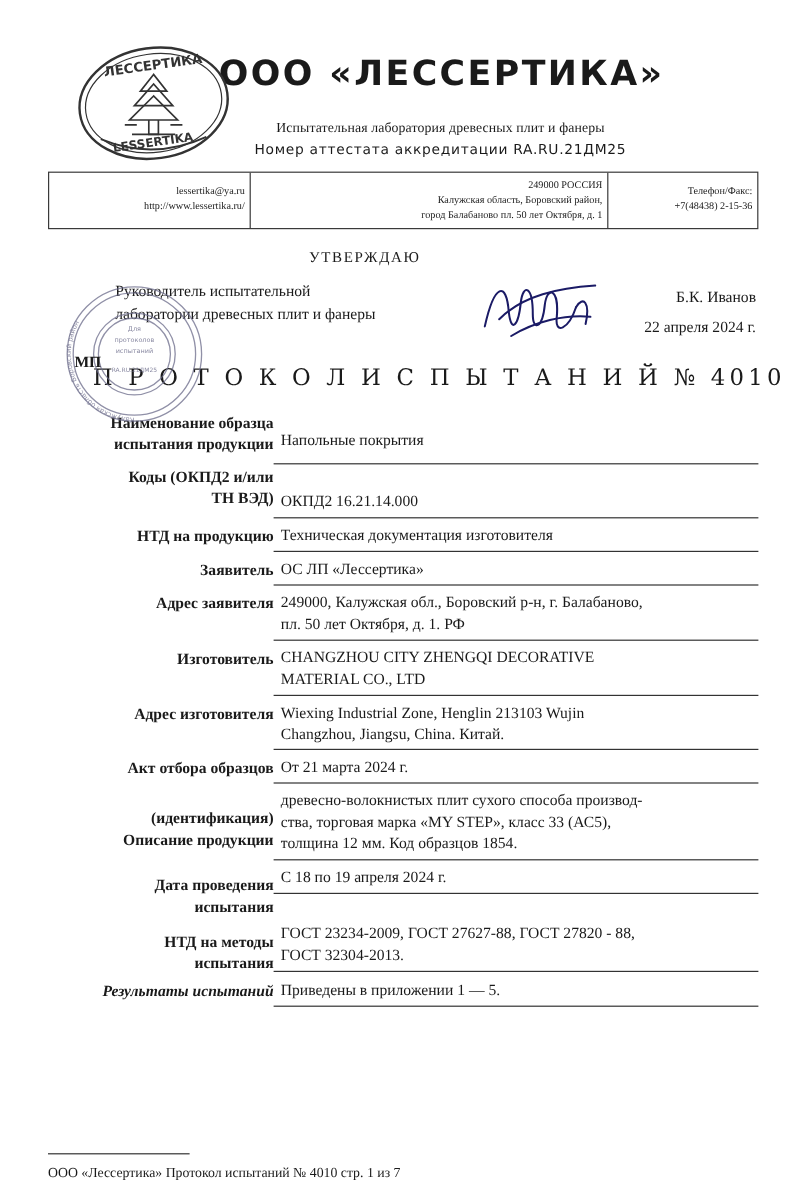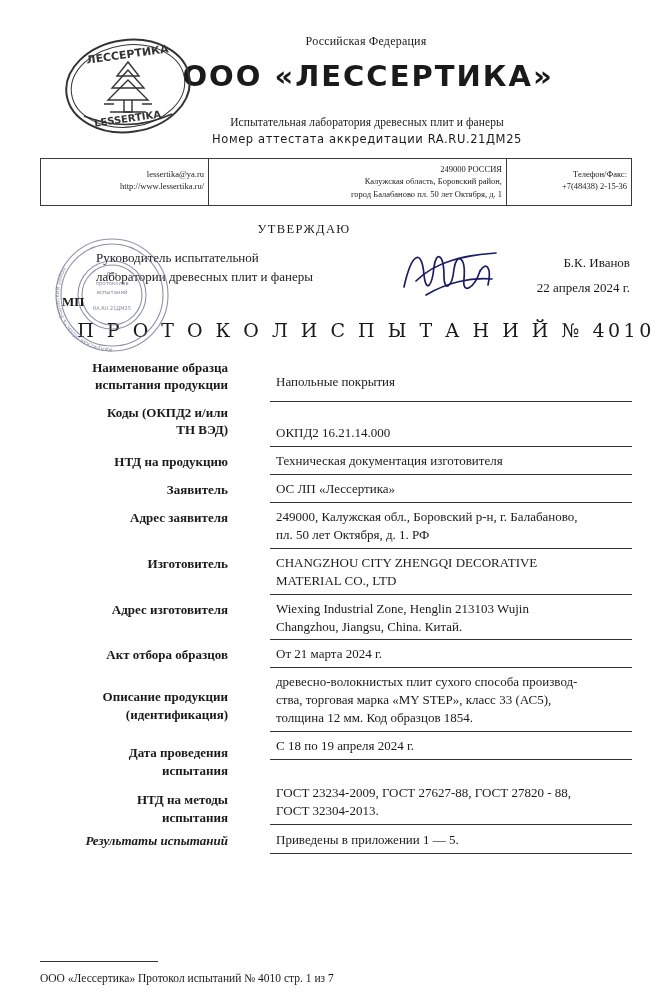--- a/index.html
+++ b/index.html
@@ -173,21 +173,20 @@
     text-align: right;
   }
   .fvalue {
     flex: 1;
     font-size: 13px;
     line-height: 1.38;
     padding: 3px 0 4px 6px;
     border-bottom: 1px solid #333;
     box-sizing: border-box;
     min-height: 24px;
-    margin-left: 42px;
   }
   .fvalue div { white-space: pre-wrap; }
 
   
   .r-name .flabel { padding-top: 0; }
   .r-name .fvalue { padding-top: 14px; padding-bottom: 10px;}
   .r-codes .flabel { padding-top: 0; }
   .r-codes .fvalue { padding-top: 20px; }
   .r-desc .flabel { padding-top: 18px; }
   .r-date .flabel { padding-top: 10px; }
@@ -231,21 +230,20 @@
           <path d="M48 72 L84 72"></path>
           <path d="M52 64 L42 64 M80 64 L90 64"></path>
         </g>
         <text x="66" y="22" font-family="DejaVu Sans, sans-serif" font-size="11" font-weight="bold" text-anchor="middle" fill="#333" transform="rotate(-8 66 22)">ЛЕССЕРТИКА</text>
         <text x="66" y="86" font-family="DejaVu Sans, sans-serif" font-size="10" font-weight="bold" text-anchor="middle" fill="#333" transform="rotate(-8 66 86)">LESSERTIKA</text>
         <path d="M22 80 Q66 98 110 78" fill="none" stroke="#333" stroke-width="1.6"></path>
       </svg>
     </div>
 
     <div class="header-top">
-      <div class="country">Российская Федерация</div>
       <div class="company-name">ООО  «ЛЕССЕРТИКА»</div>
       <div class="lab-line">Испытательная лаборатория древесных плит и фанеры</div>
       <div class="accred-line">Номер  аттестата  аккредитации  RA.RU.21ДМ25</div>
     </div>
   </div>
 
   <div class="contact-table">
     <div class="contact-cell cc-left">
       <span>lessertika@ya.ru</span>
       <span>http://www.lessertika.ru/</span>
@@ -375,22 +373,22 @@
       <div class="frow ">
         <div class="flabel">
           <div>Акт отбора образцов</div>
         </div>
         <div class="fvalue">
           <div>От 21 марта 2024 г.</div>
         </div>
       </div>
       <div class="frow r-desc">
         <div class="flabel">
+          <div>(идентификация)</div>
           <div>Описание продукции</div>
-          <div>(идентификация)</div>
         </div>
         <div class="fvalue">
           <div>древесно-волокнистых плит сухого способа производ-</div>
           <div>ства, торговая марка «MY STEP», класс 33 (АС5),</div>
           <div>толщина 12 мм. Код образцов 1854.</div>
         </div>
       </div>
       <div class="frow r-date">
         <div class="flabel">
           <div>Дата  проведения</div>

